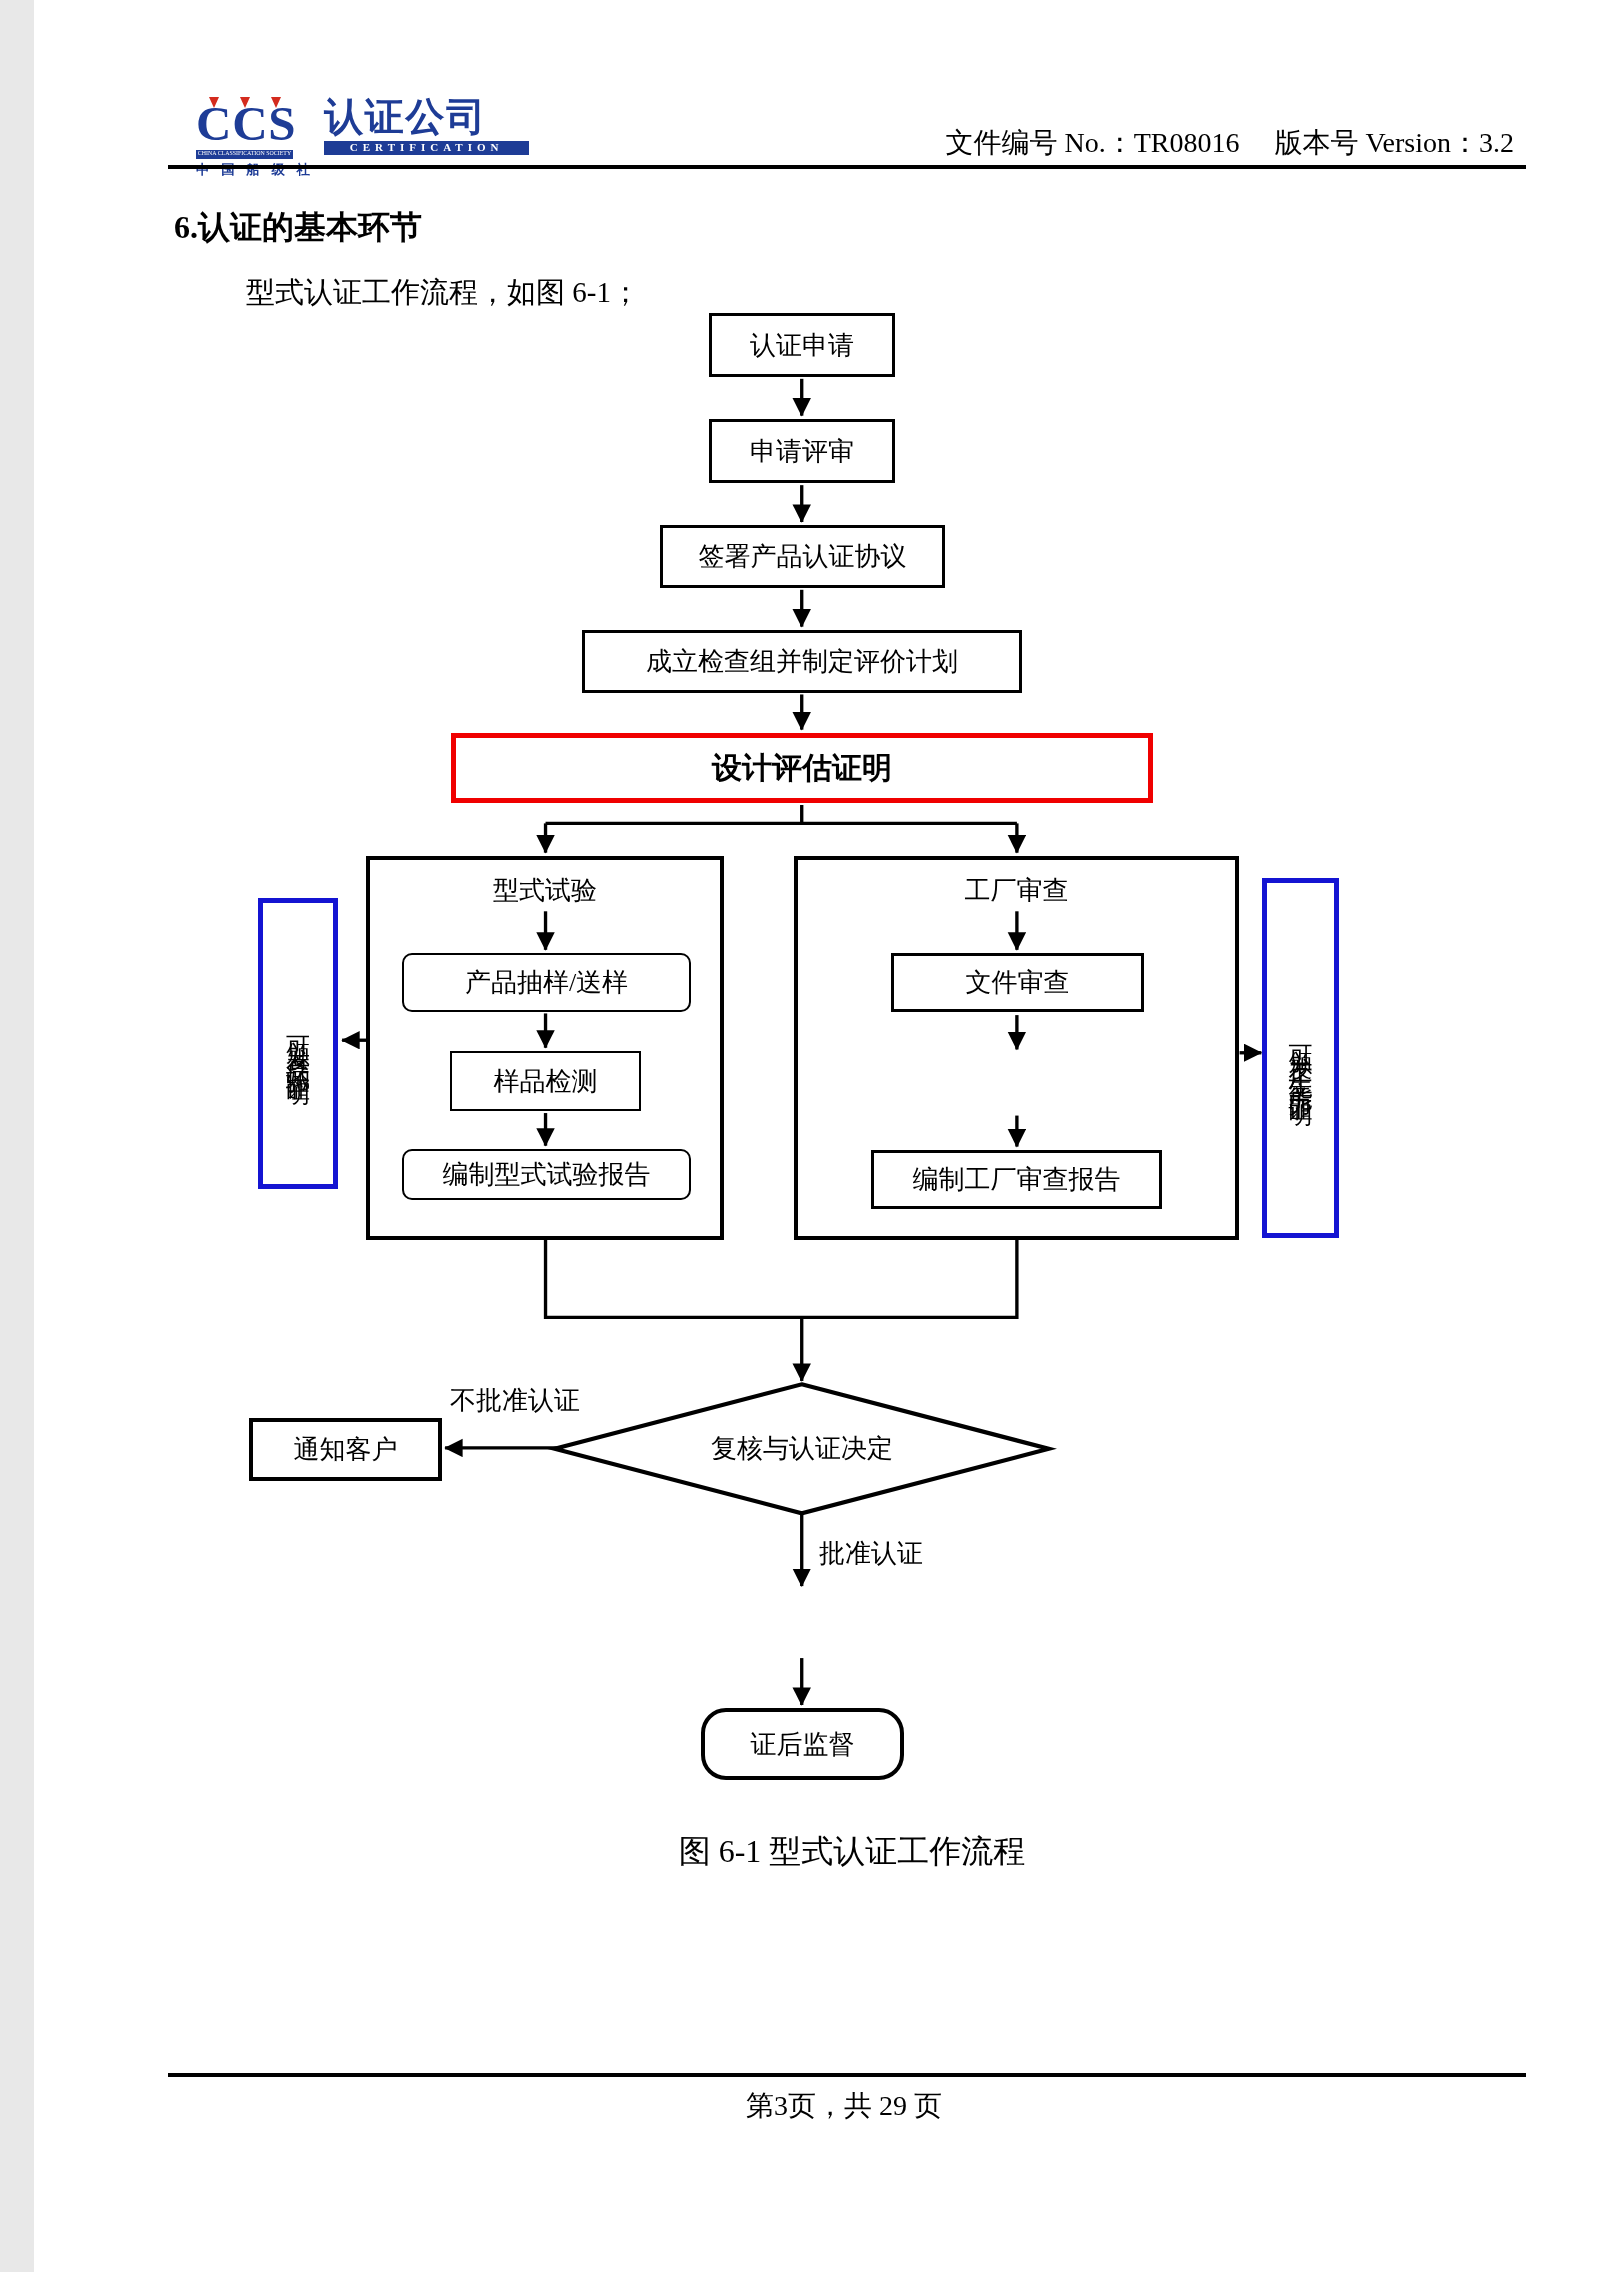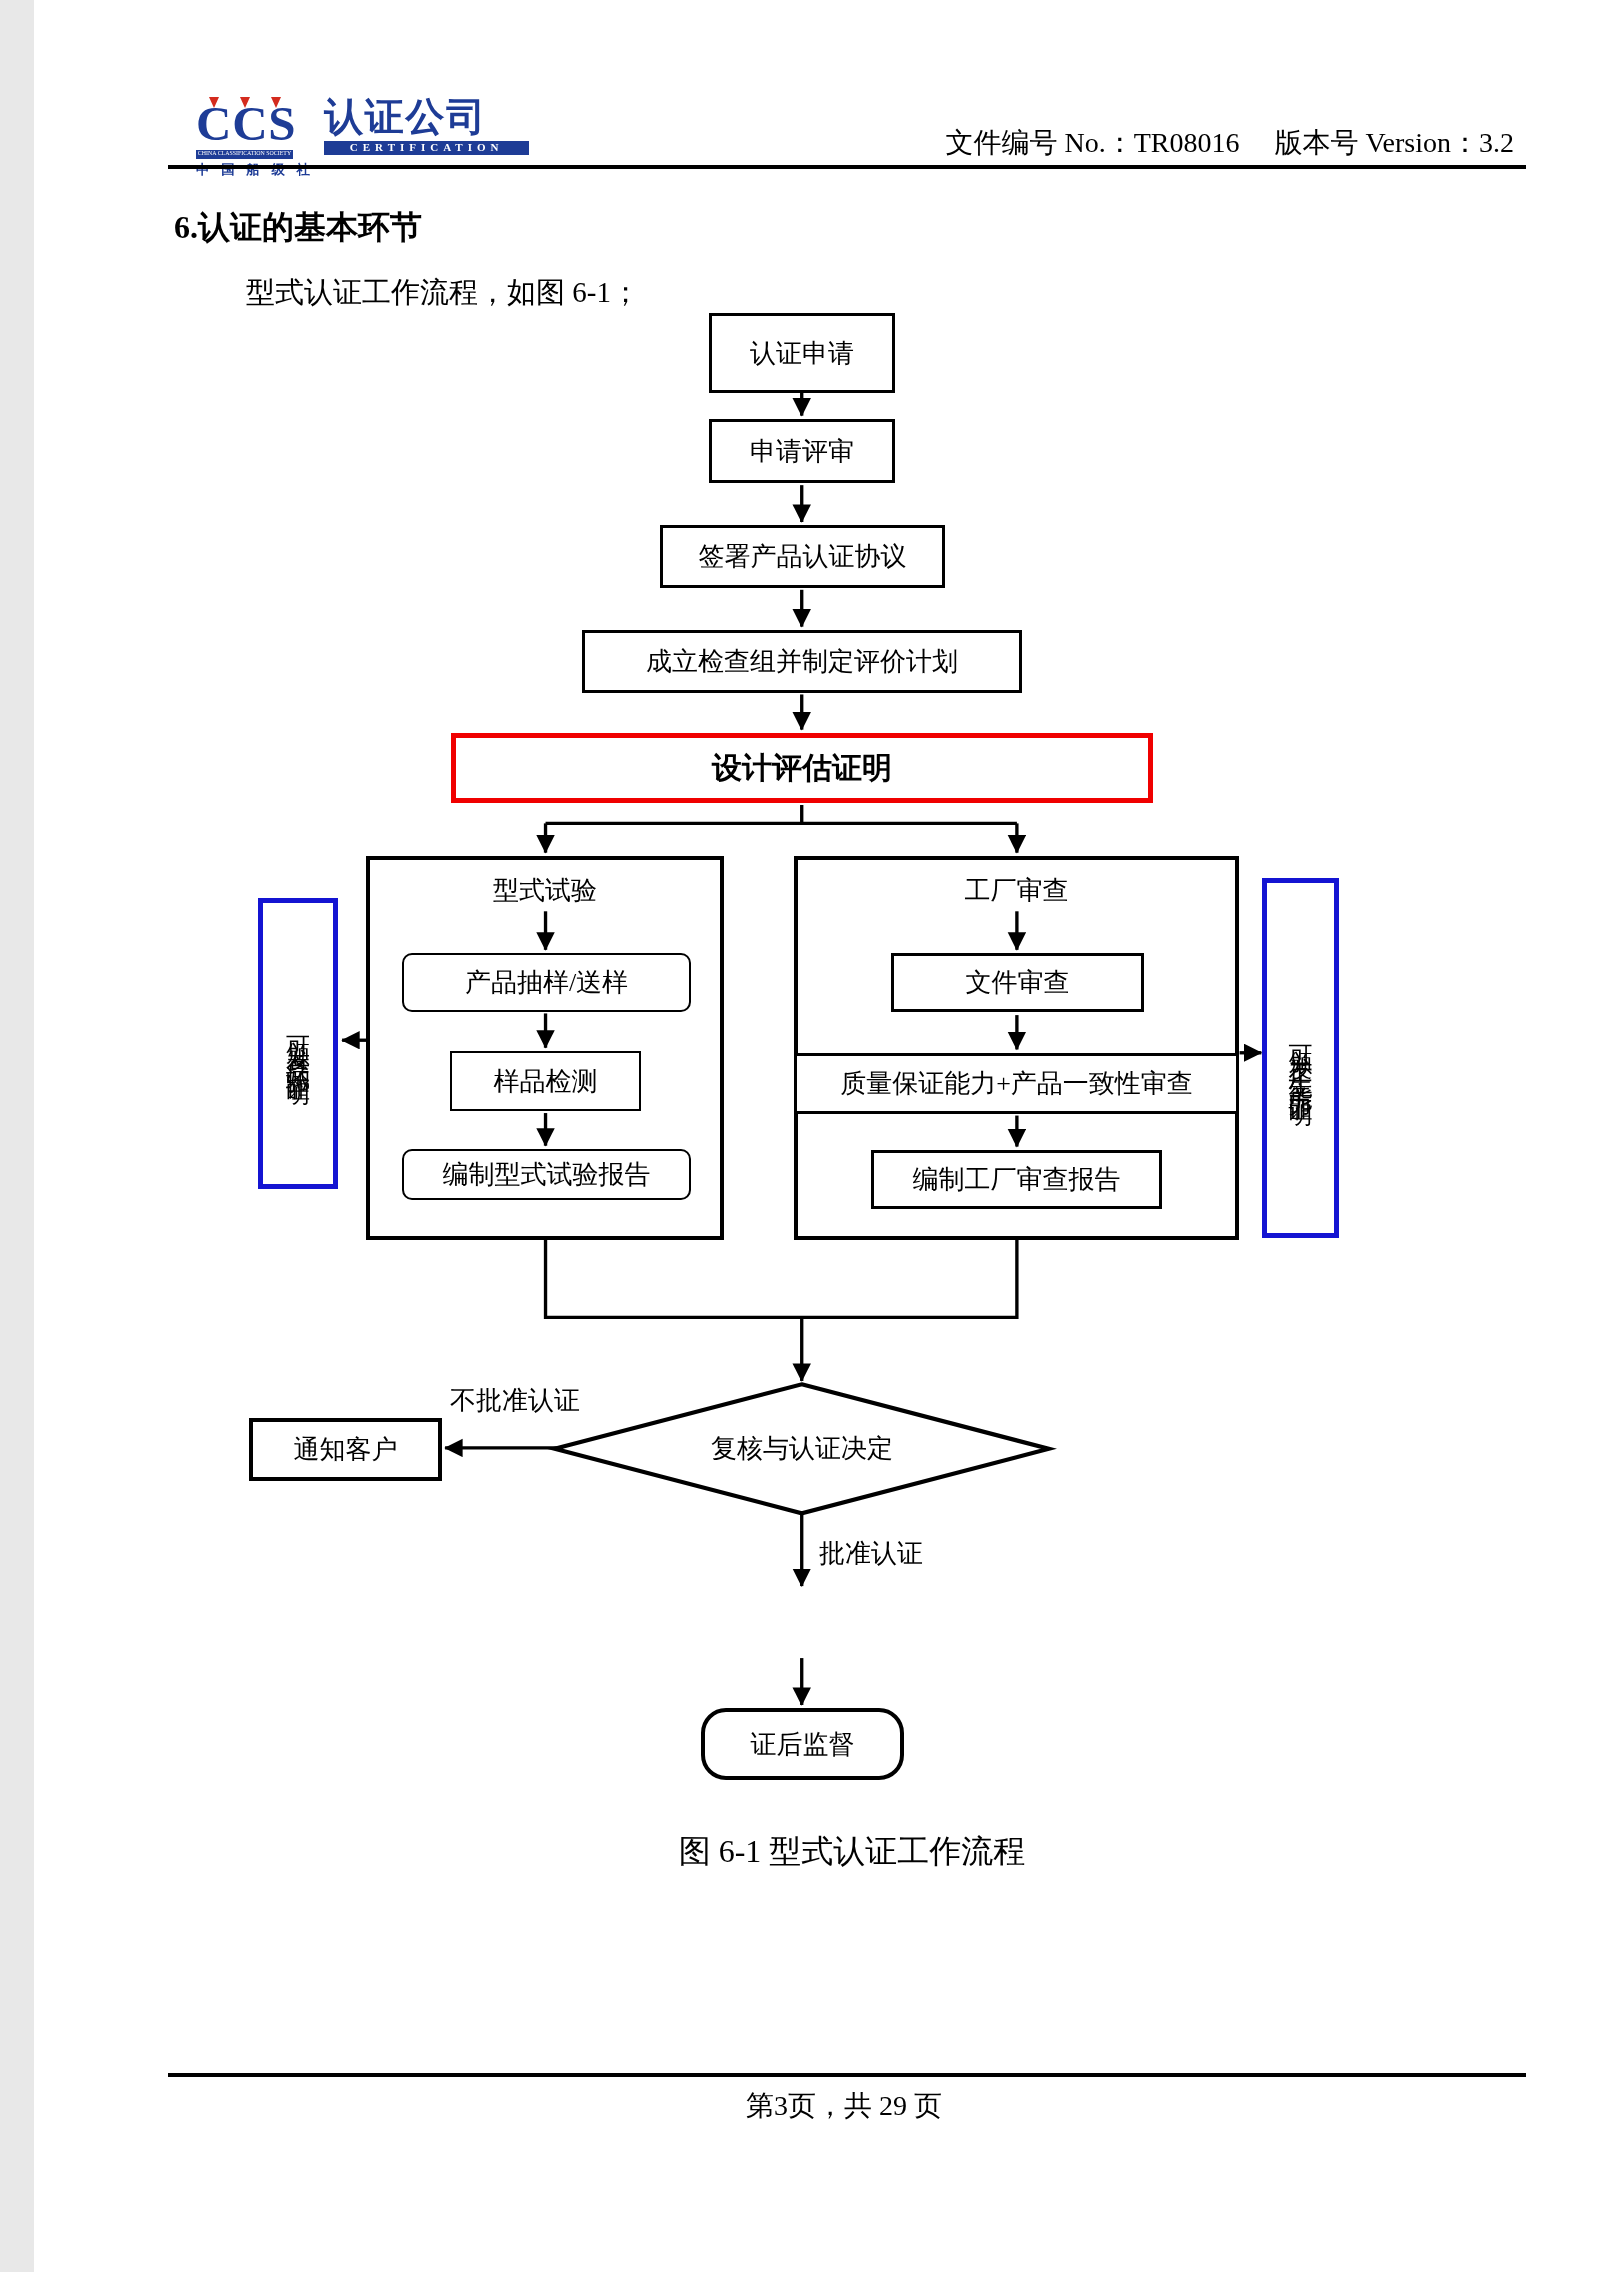--- a/index.html
+++ b/index.html
@@ -96,36 +96,35 @@
       <line x1="1440" y1="1257" x2="1466" y2="1257" marker-end="url(#ah)"></line>
       <path d="M611,1480 L611,1573 M1174,1480 L1174,1573 M609,1573 L1176,1573"></path>
       <line x1="917" y1="1573" x2="917" y2="1649" marker-end="url(#ah)"></line>
       <line x1="630" y1="1729" x2="491" y2="1729" marker-end="url(#ah)"></line>
       <line x1="917" y1="1808" x2="917" y2="1894" marker-end="url(#ah)"></line>
       <line x1="917" y1="1980" x2="917" y2="2036" marker-end="url(#ah)"></line>
       <polygon points="917,1653 1212,1730 917,1807 622,1730" fill="#fff" stroke-width="5"></polygon>
     </g>
   </svg>
 
-  <div class="node" style="left:675px;top:313px;width:186px;height:80px;">认证申请</div>
+  <div class="node" style="left:675px;top:313px;width:186px;height:64px;">认证申请</div>
   <div class="node" style="left:675px;top:419px;width:186px;height:64px;">申请评审</div>
   <div class="node" style="left:626px;top:525px;width:285px;height:63px;">签署产品认证协议</div>
   <div class="node" style="left:548px;top:630px;width:440px;height:63px;">成立检查组并制定评价计划</div>
   <div class="node red-box" style="left:417px;top:733px;width:702px;height:70px;">设计评估证明</div>
 
   <div class="container-box" style="left:332px;top:856px;width:358px;height:384px;"></div>
   <div class="container-title" style="left:332px;top:873px;width:358px;">型式试验</div>
   <div class="node thin round" style="left:368px;top:953px;width:289px;height:59px;">产品抽样/送样</div>
   <div class="node thin" style="left:416px;top:1051px;width:191px;height:60px;">样品检测</div>
   <div class="node thin round" style="left:368px;top:1149px;width:289px;height:51px;">编制型式试验报告</div>
 
   <div class="container-box" style="left:760px;top:856px;width:445px;height:384px;"></div>
   <div class="container-title" style="left:760px;top:873px;width:445px;">工厂审查</div>
   <div class="node" style="left:857px;top:953px;width:253px;height:59px;">文件审查</div>
-  <div class="node" style="left:760px;top:1053px;width:445px;height:61px;">质量保证能力+产品一致性审查</div>
   <div class="node" style="left:837px;top:1150px;width:291px;height:59px;">编制工厂审查报告</div>
 
   <div class="blue-note" style="left:224px;top:898px;width:80px;height:291px;">可颁发产品试验证明</div>
   <div class="blue-note" style="left:1228px;top:878px;width:77px;height:360px;">可颁发工厂生产能力证明</div>
 
   <div class="decision-text" style="left:521px;top:1384px;width:494px;height:129px;">复核与认证决定</div>
   <div class="edge-label" style="left:416px;top:1383px;">不批准认证</div>
   <div class="node" style="left:215px;top:1418px;width:193px;height:63px;border-width:4.2px;">通知客户</div>
   <div class="edge-label" style="left:785px;top:1536px;">批准认证</div>
 

